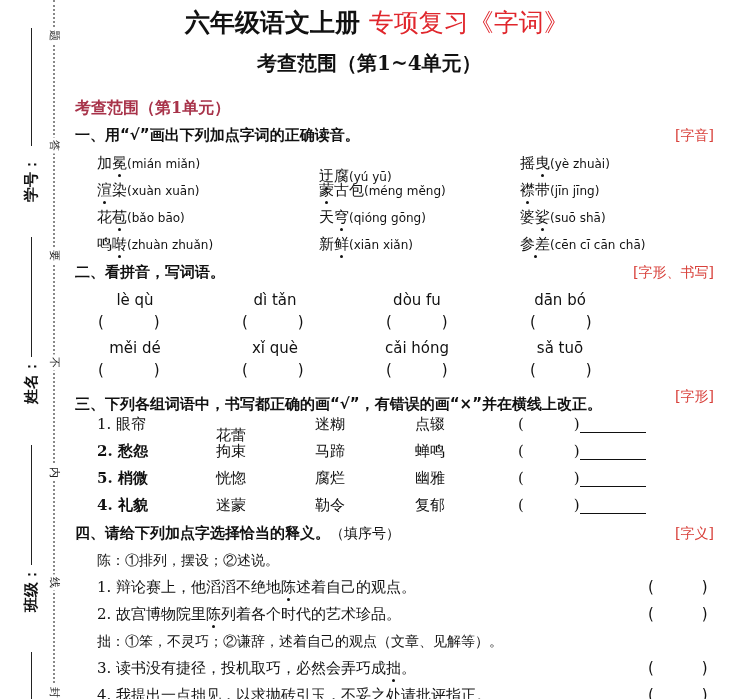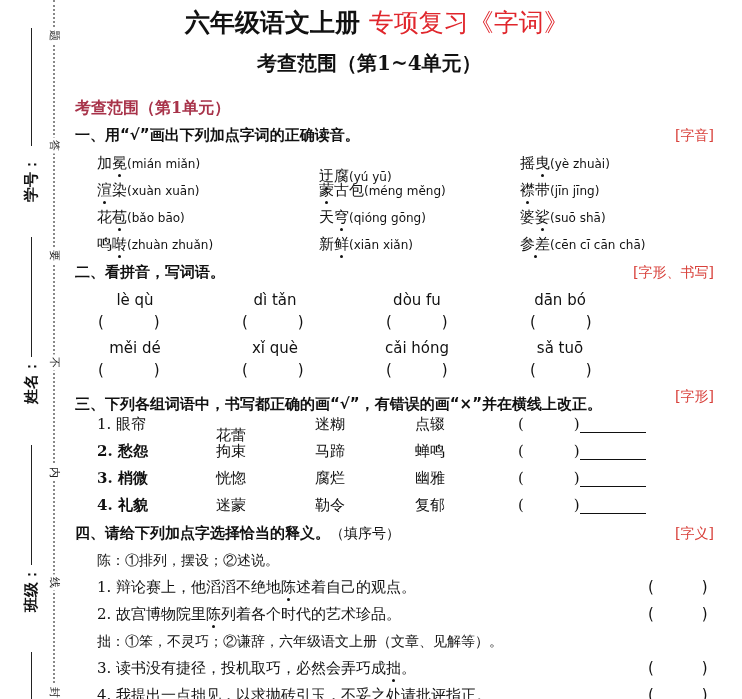--- a/index.html
+++ b/index.html
@@ -111,21 +111,21 @@
 <div class="abs q3w" style="left:315px;top:415px">迷糊</div>
 <div class="abs q3w" style="left:415px;top:415px">点辍</div>
 <div class="abs q3w" style="left:518px;top:415px"><span>(</span><span style="display:inline-block;width:50px"></span><span>)</span><span class="blank"></span></div>
 
 <div class="abs q3w" style="left:97px;top:442px;font-weight:bold">2. 愁怨</div>
 <div class="abs q3w" style="left:216px;top:442px">拘束</div>
 <div class="abs q3w" style="left:315px;top:442px">马蹄</div>
 <div class="abs q3w" style="left:415px;top:442px">蝉鸣</div>
 <div class="abs q3w" style="left:518px;top:442px"><span>(</span><span style="display:inline-block;width:50px"></span><span>)</span><span class="blank"></span></div>
 
-<div class="abs q3w" style="left:97px;top:469px;font-weight:bold">3. 梢微</div>
+<div class="abs q3w" style="left:97px;top:469px;font-weight:bold">5. 梢微</div>
 <div class="abs q3w" style="left:216px;top:469px">恍惚</div>
 <div class="abs q3w" style="left:315px;top:469px">腐烂</div>
 <div class="abs q3w" style="left:415px;top:469px">幽雅</div>
 <div class="abs q3w" style="left:518px;top:469px"><span>(</span><span style="display:inline-block;width:50px"></span><span>)</span><span class="blank"></span></div>
 
 <div class="abs q3w" style="left:97px;top:496px;font-weight:bold">4. 礼貌</div>
 <div class="abs q3w" style="left:216px;top:496px">迷蒙</div>
 <div class="abs q3w" style="left:315px;top:496px">勒令</div>
 <div class="abs q3w" style="left:415px;top:496px">复郁</div>
 <div class="abs q3w" style="left:518px;top:496px"><span>(</span><span style="display:inline-block;width:50px"></span><span>)</span><span class="blank"></span></div>
@@ -134,19 +134,19 @@
 <div class="abs tag" style="top:525px">[字义]</div>
 
 <div class="abs q4def" style="top:552px">陈：①排列，摆设；②述说。</div>
 
 <div class="abs q4" style="top:578px"><span style="font-weight:normal">1. 辩论赛上，他滔滔不绝地</span><span class="dot">陈</span><span>述着自己的观点。</span></div>
 <div class="abs ansp" style="top:578px"><span>(</span><span style="display:inline-block;width:48px"></span><span>)</span></div>
 
 <div class="abs q4" style="top:605px"><span>2. 故宫博物院里</span><span class="dot">陈</span><span>列着各个时代的艺术珍品。</span></div>
 <div class="abs ansp" style="top:605px"><span>(</span><span style="display:inline-block;width:48px"></span><span>)</span></div>
 
-<div class="abs q4def" style="top:633px">拙：①笨，不灵巧；②谦辞，六年级语文上册（文章、见解等）。</div>
+<div class="abs q4def" style="top:633px">拙：①笨，不灵巧；②谦辞，述着自己的观点（文章、见解等）。</div>
 
 <div class="abs q4" style="top:659px"><span>3. 读书没有捷径，投机取巧，必然会弄巧成</span><span class="dot">拙</span><span>。</span></div>
 <div class="abs ansp" style="top:659px"><span>(</span><span style="display:inline-block;width:48px"></span><span>)</span></div>
 
 <div class="abs q4" style="top:686px"><span>4. 我提出一点</span><span class="dot">拙</span><span>见，以求抛砖引玉，不妥之处请批评指正。</span></div>
 <div class="abs ansp" style="top:686px"><span>(</span><span style="display:inline-block;width:48px"></span><span>)</span></div>
 
 </body></html>

